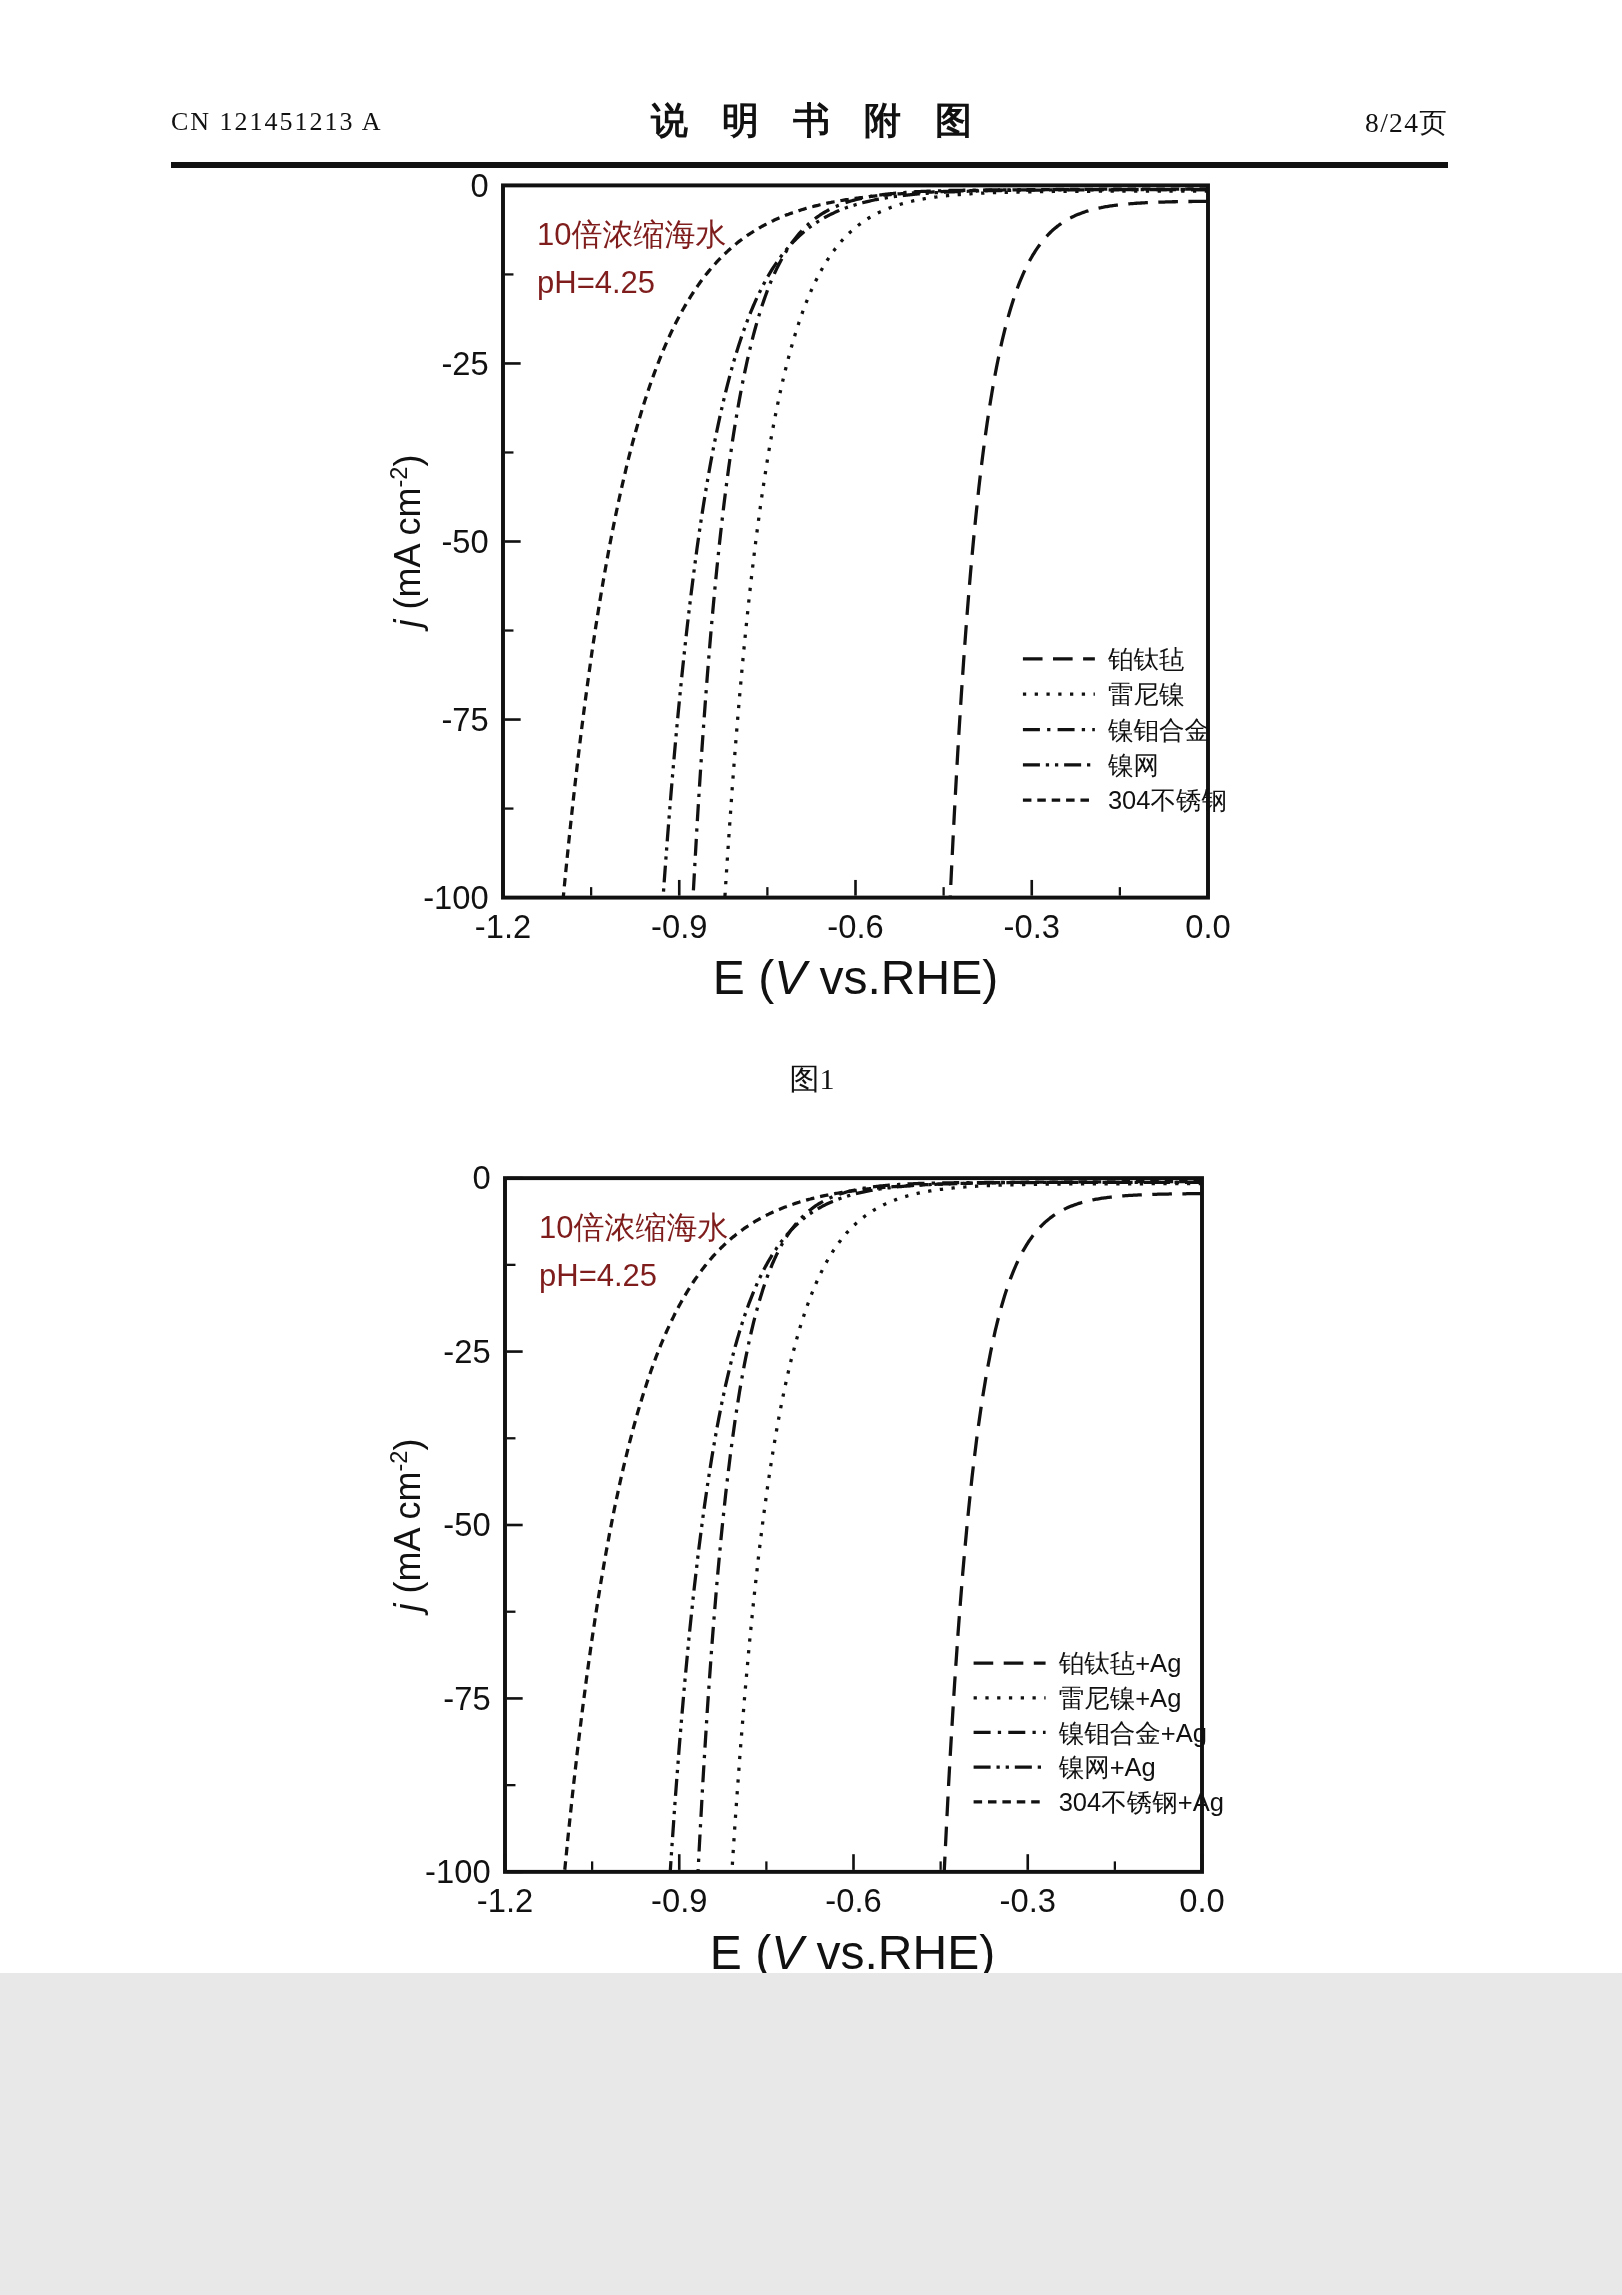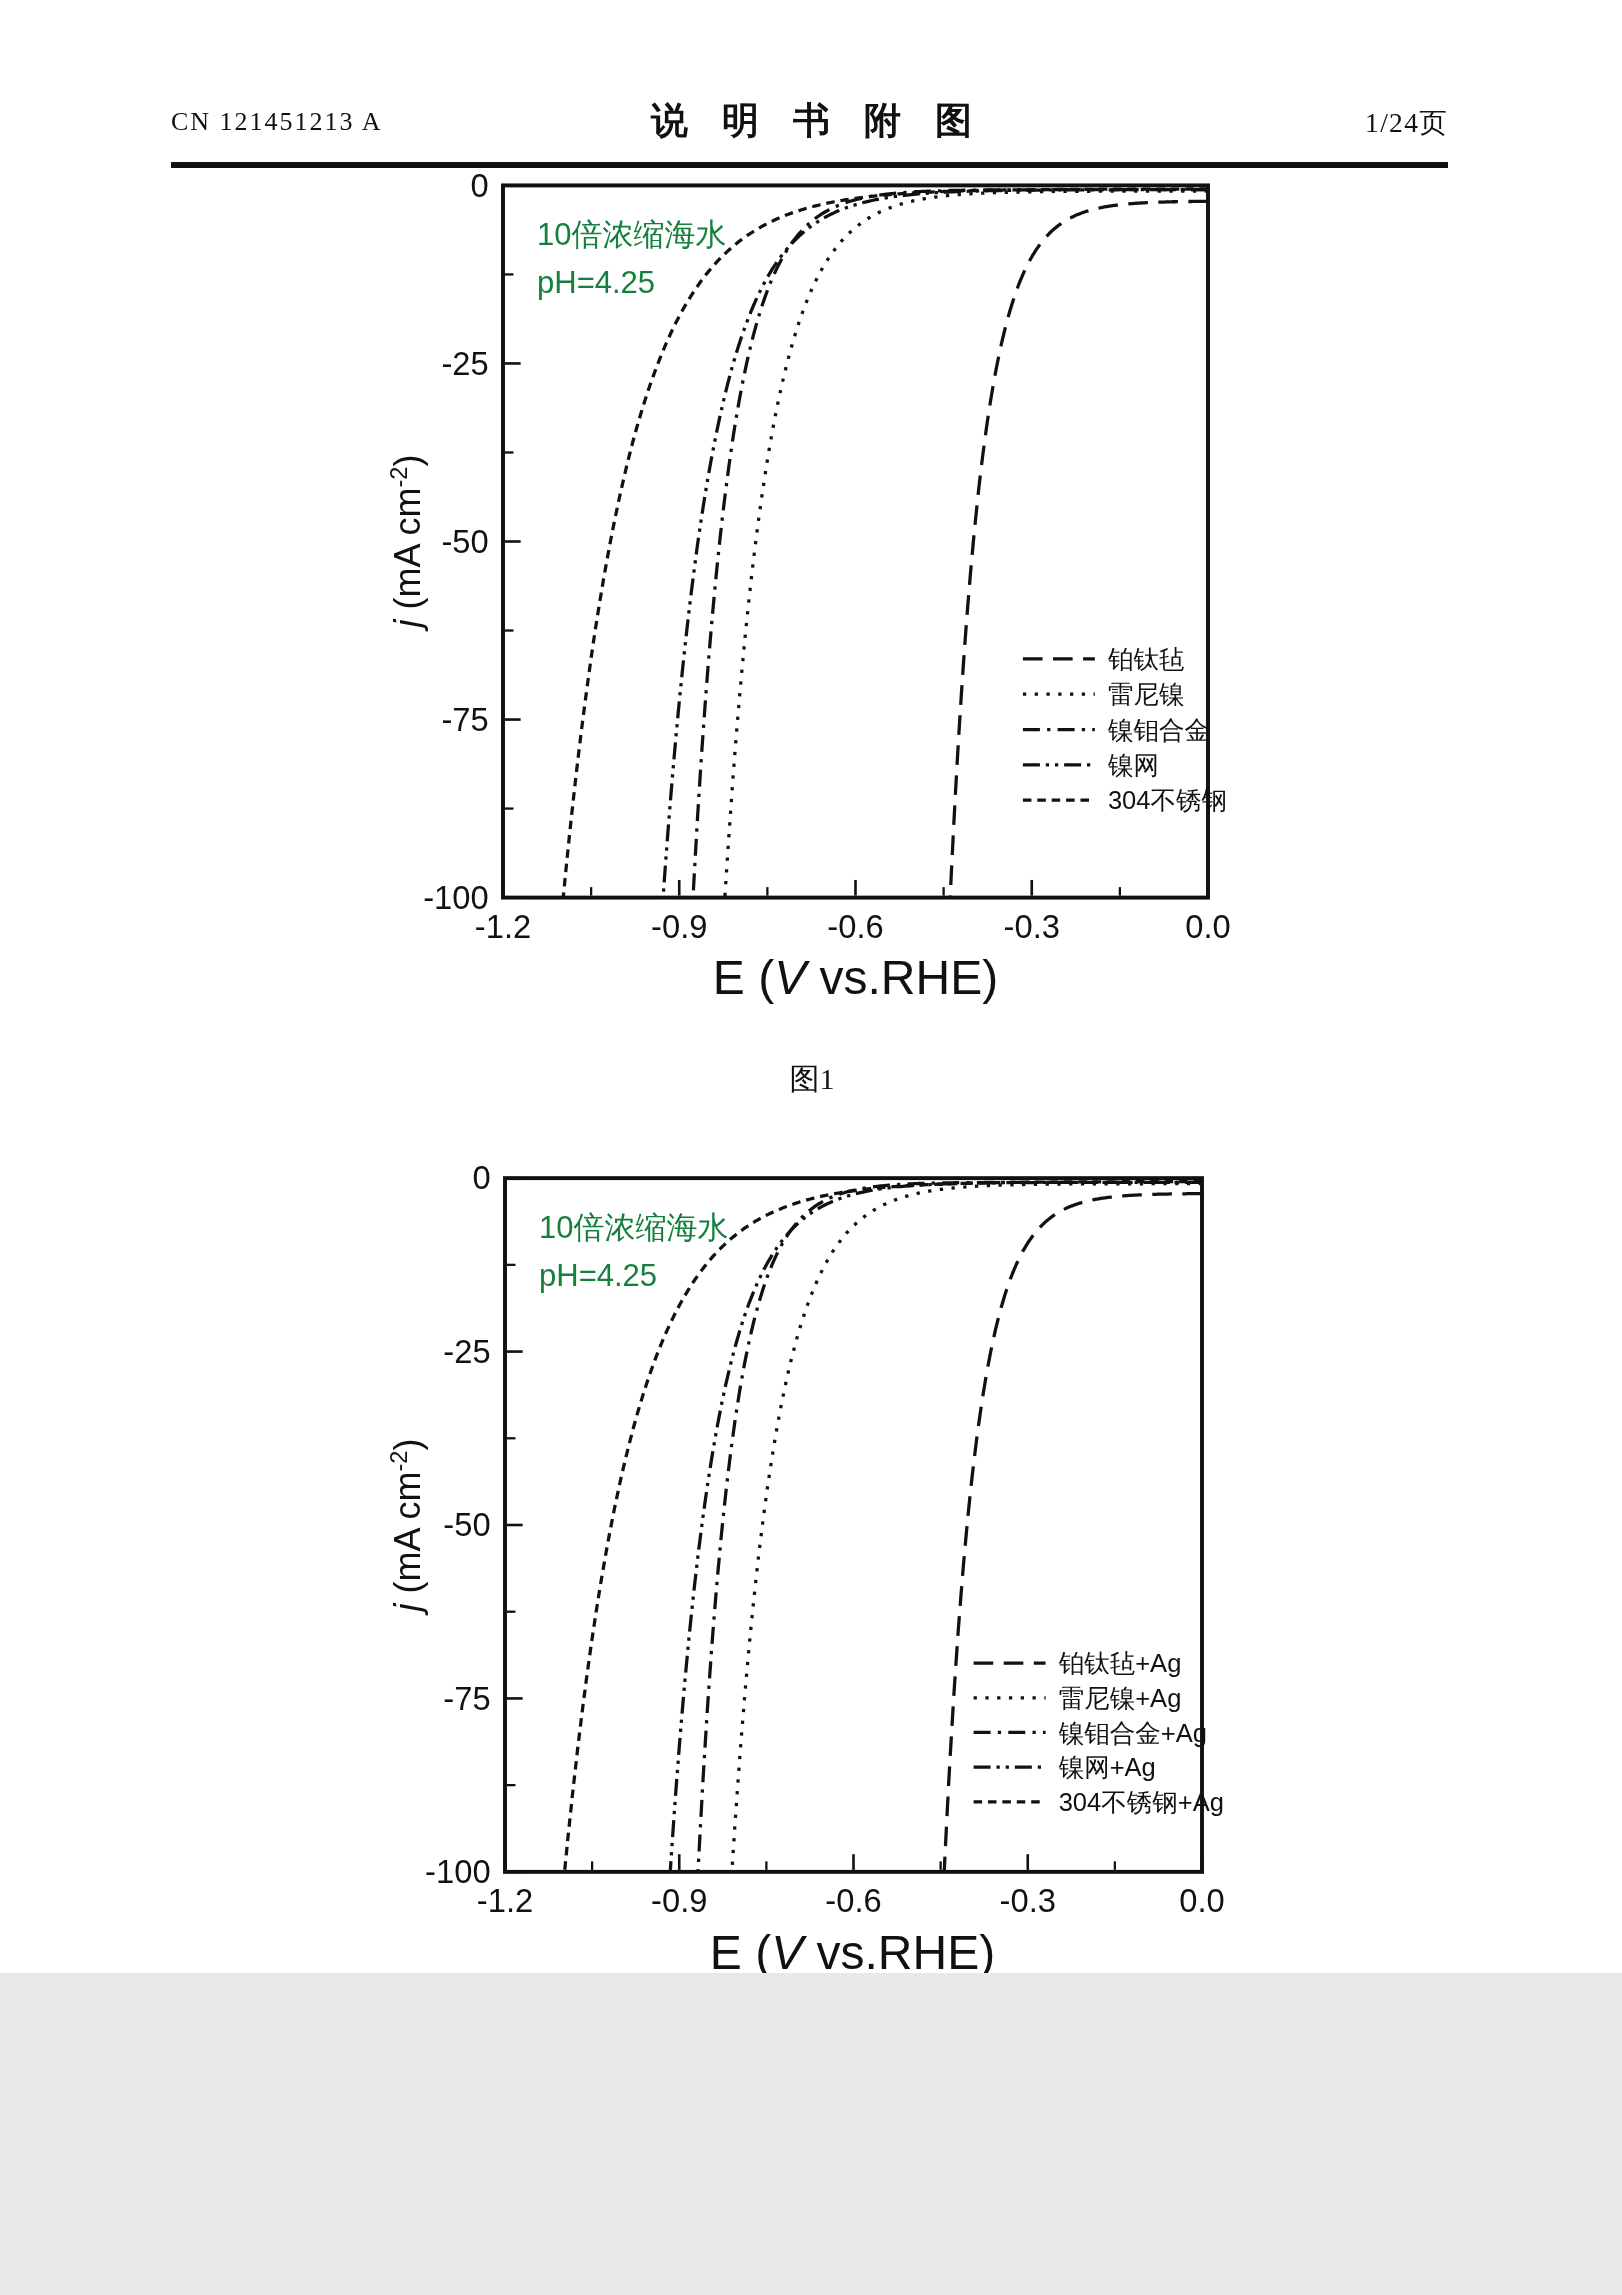--- a/index.html
+++ b/index.html
@@ -32,21 +32,21 @@
   }
   .hdr-rule{
     position:absolute;left:171px;top:162px;
     width:1277px;height:5.9px;background:#111;
   }
   
   .plot-svg{position:absolute;overflow:visible;}
   .annot{
     position:absolute;
     font-size:31px;line-height:1.55;
-    color:#15803d;white-space:nowrap;
+    color:#7f1d1d;white-space:nowrap;
   }
   .xlabel{
     position:absolute;width:393px;text-align:center;
     font-size:48px;color:#111;white-space:nowrap;
   }
   .ylabel{
     position:absolute;
     transform:translate(-50%,-50%) rotate(-90deg);
     font-size:36px;color:#111;white-space:nowrap;
   }
@@ -62,21 +62,21 @@
     font-size:39px;color:#111;
   }
 </style>
 </head>
 <body>
 
 <div class="page">
 
   <span class="hdr-doc">CN 121451213 A</span>
   <div class="hdr-title">说明书附图</div>
-  <span class="hdr-page">1/24页</span>
+  <span class="hdr-page">8/24页</span>
   <div class="hdr-rule"></div>
 
   <svg id="fig1-svg" class="plot-svg" style="left:503px;top:185px;" width="705" height="713" viewBox="0 0 1078 1089">
       <defs>
         <clipPath id="fig1-clip">
           <rect x="0" y="0" width="1078" height="1089"></rect>
         </clipPath>
       </defs>
       <rect x="0" y="0" width="1078" height="1089" fill="none" stroke="#111" stroke-width="6"></rect>
       <line x1="0" y1="1086" x2="0" y2="1062" stroke="#111" stroke-width="4"></line>

